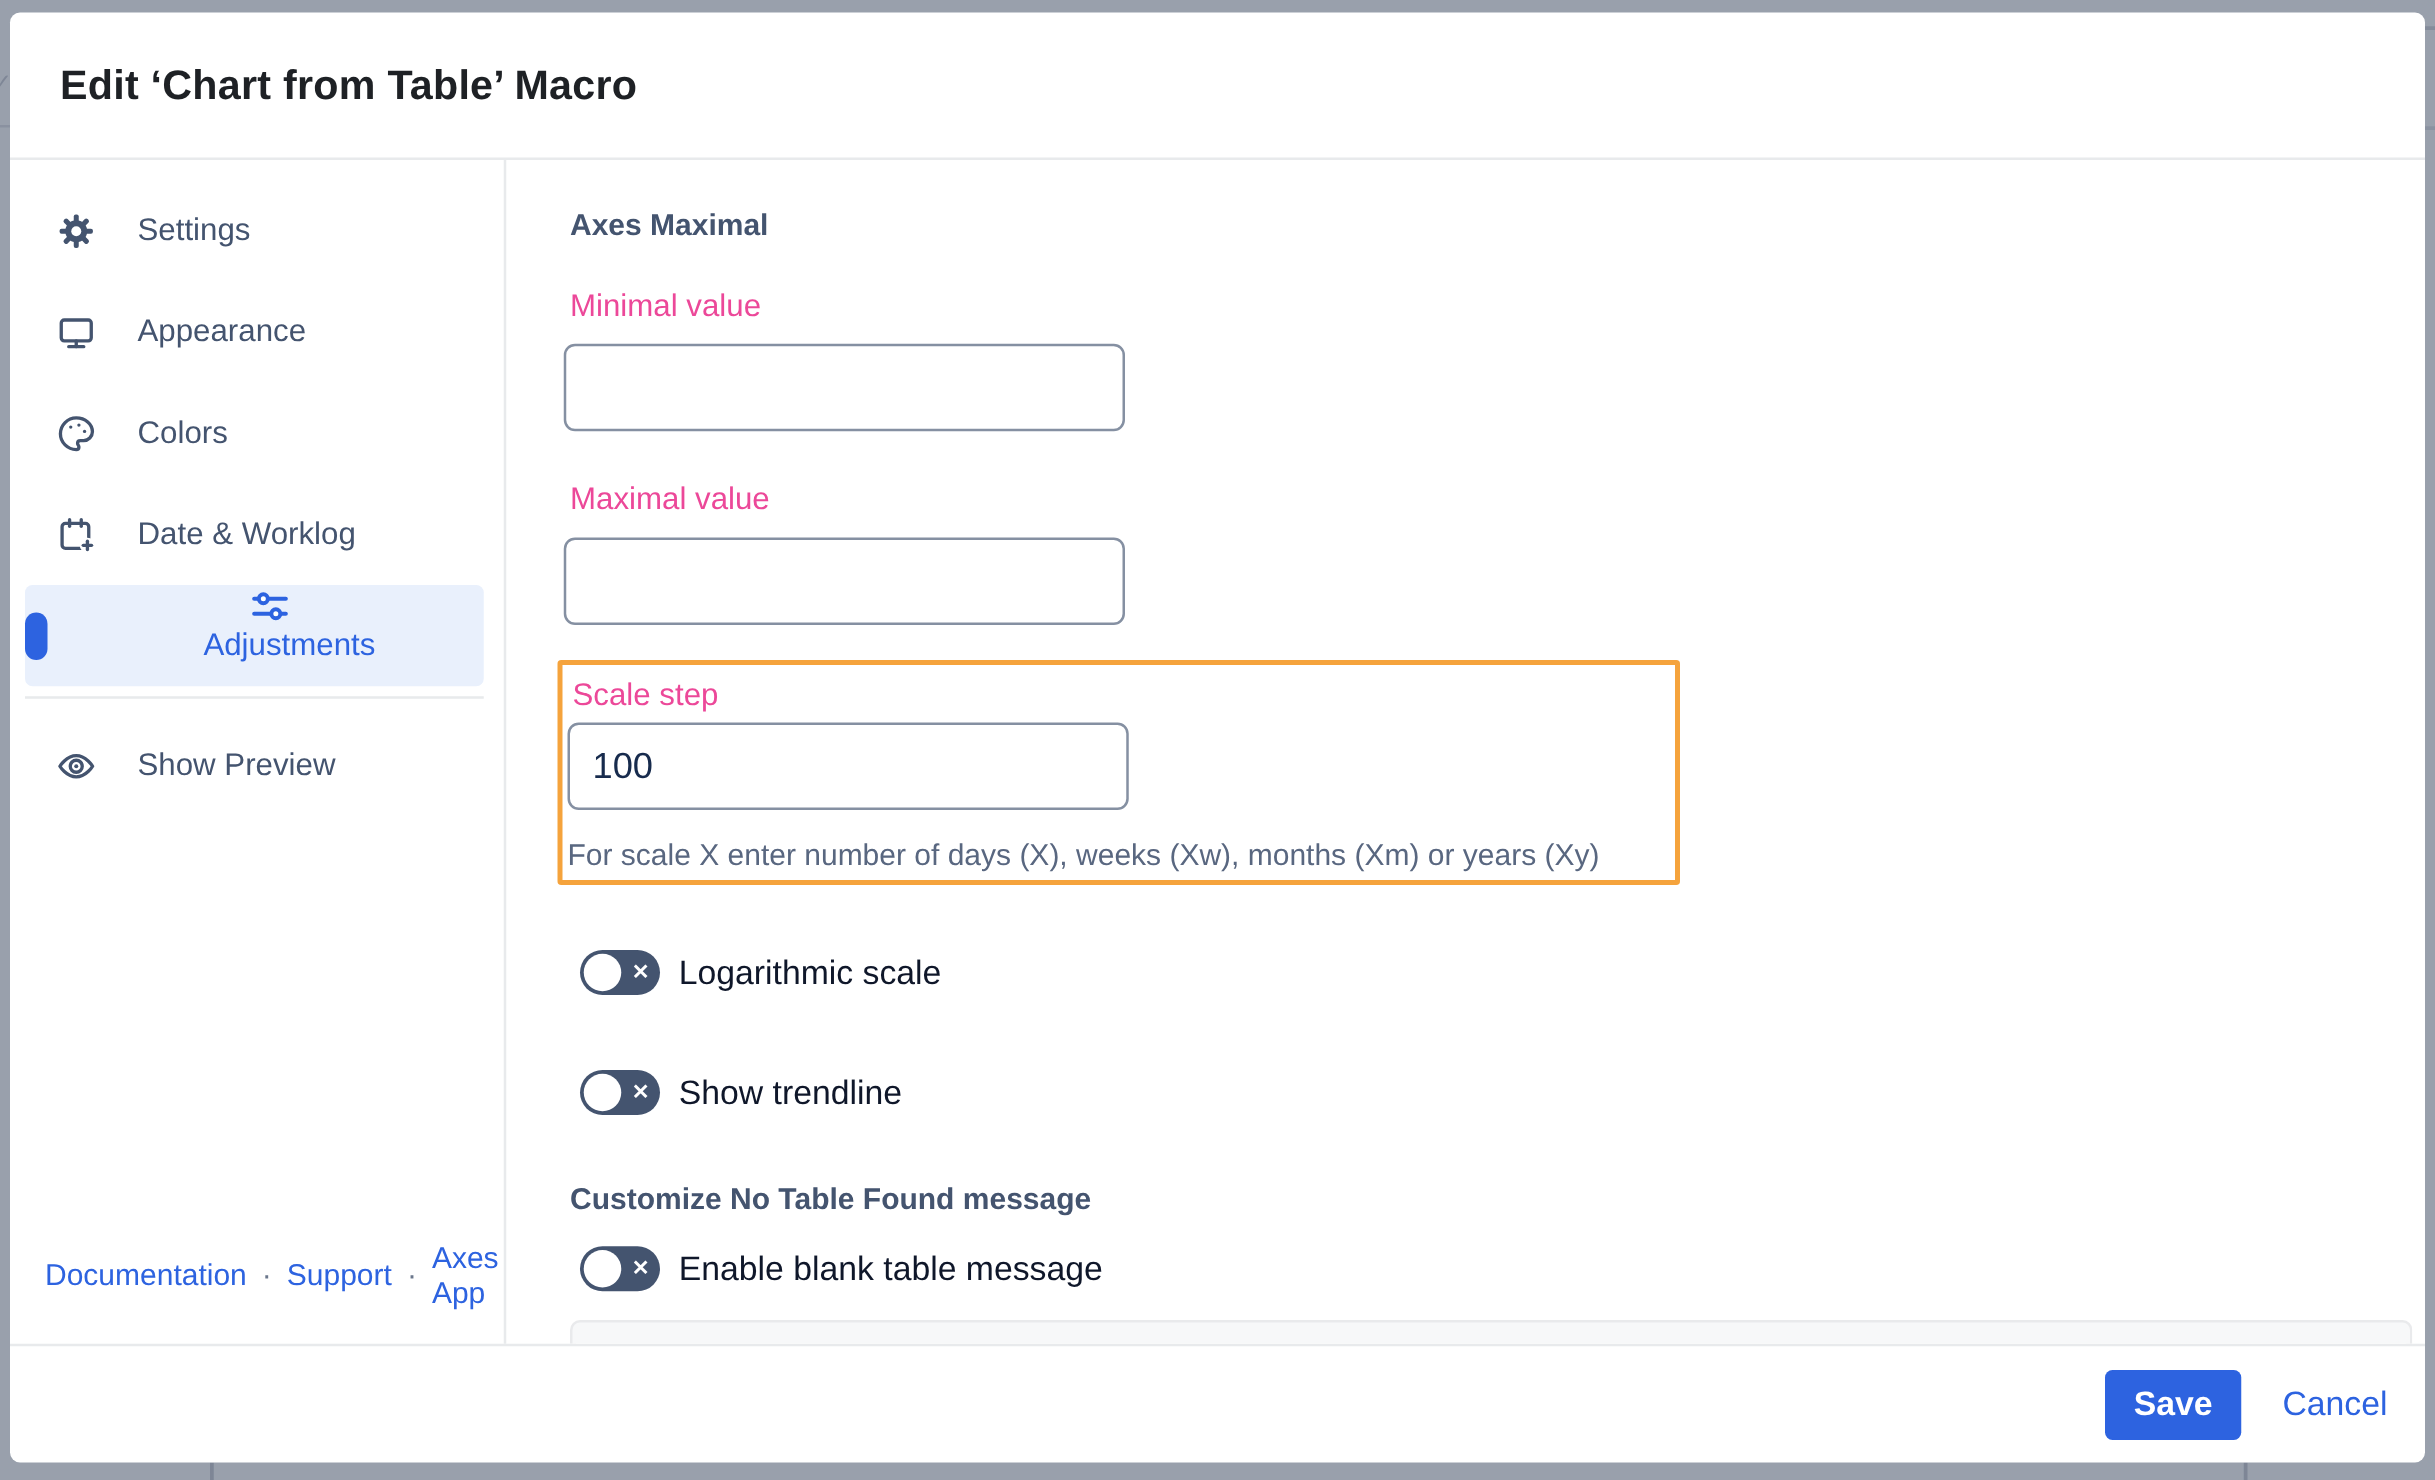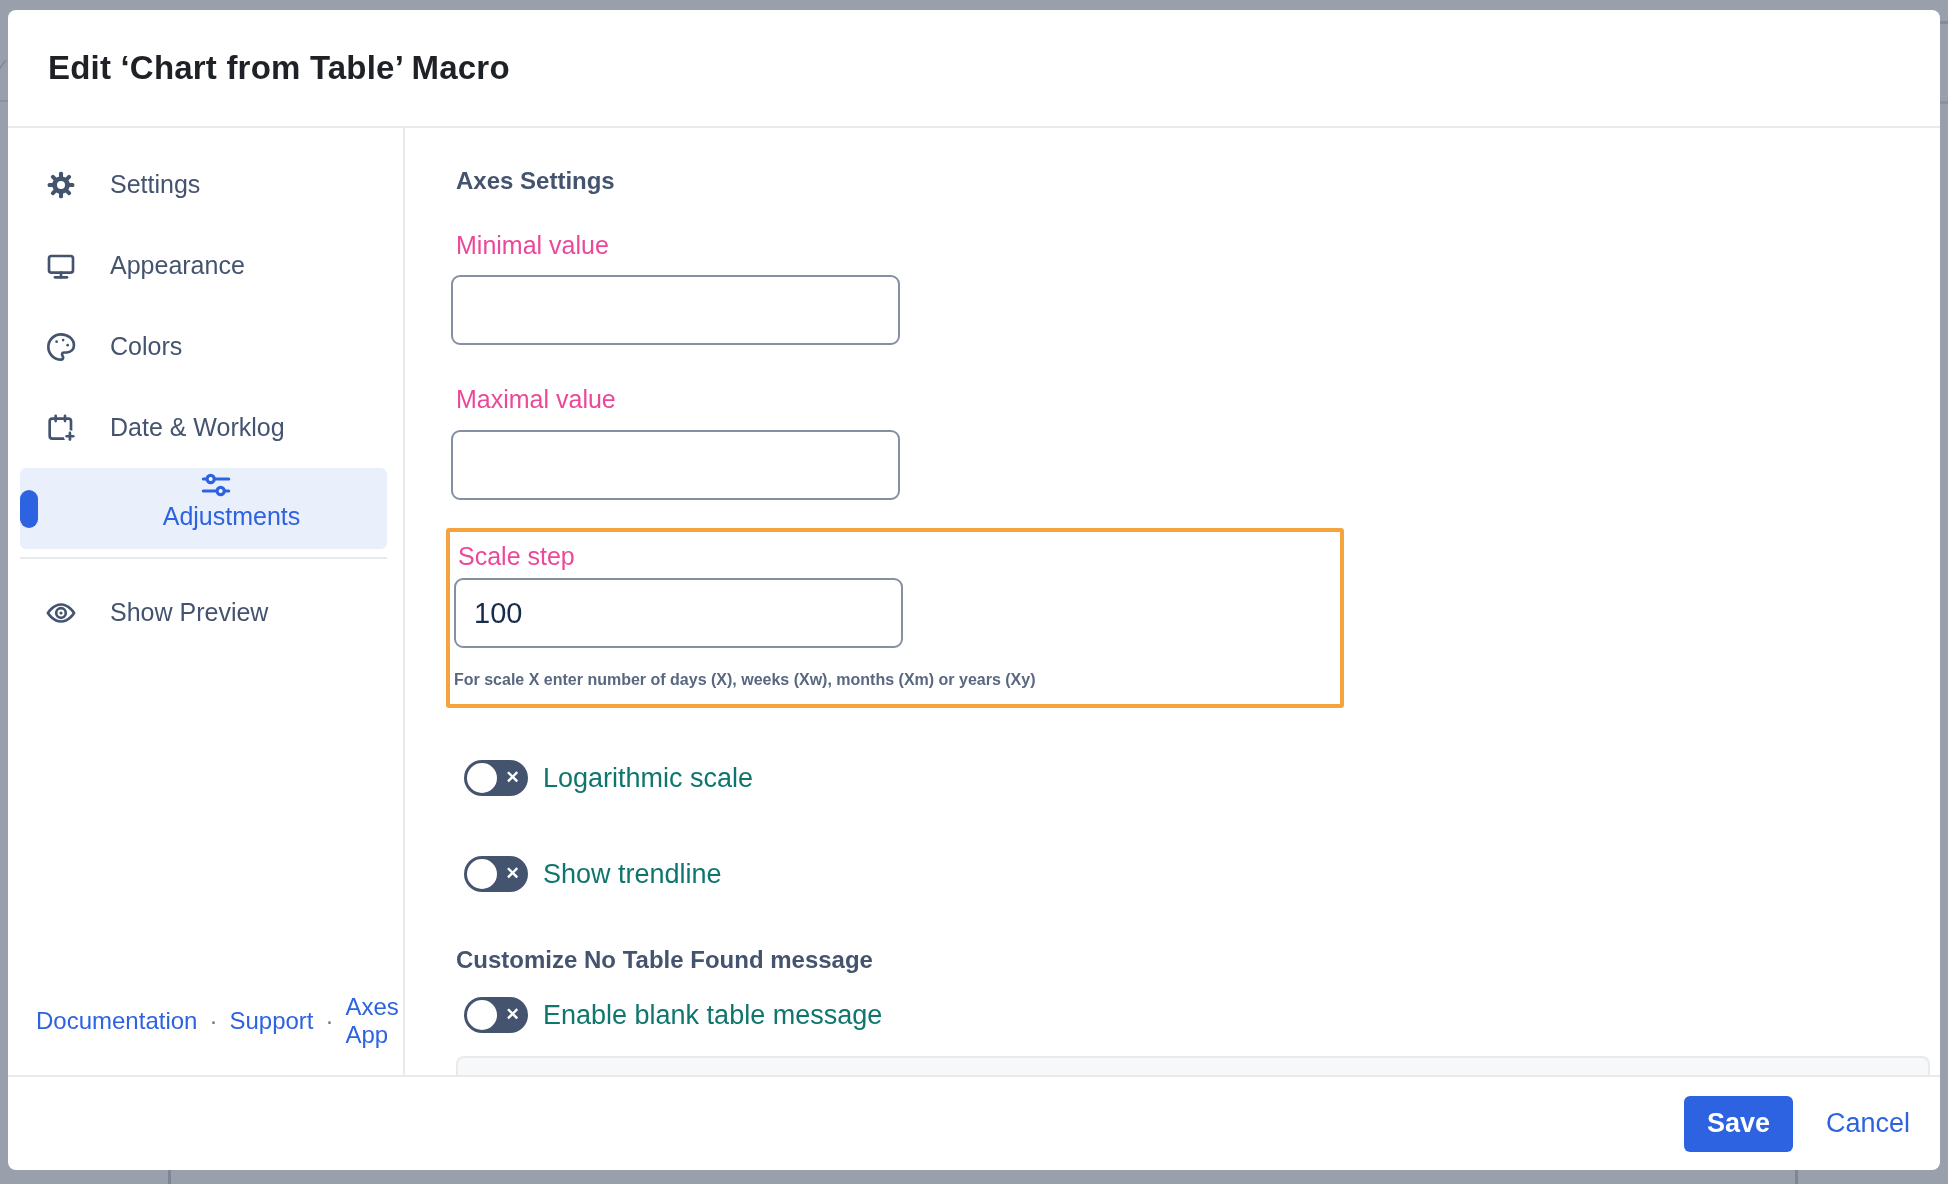--- a/index.html
+++ b/index.html
@@ -80,35 +80,35 @@
   }
   .input-min { top:147px; }
   .input-max { top:302px; }
 
   .highlight-box {
     position:absolute; left:41px; top:400px; width:898px; height:180px;
     border:4px solid #F5A33C; border-radius:3px;padding-left:35px;
   }
   .highlight-box .field-label { left:8px; top:10px; }
   .highlight-box .text-input { left:4px; top:46px; }
-  .helper-text { position:absolute; left:4px; top:139px; font-size:16px; color:#596780; white-space:nowrap;font-weight:bold; }
+  .helper-text { position:absolute; left:4px; top:139px; font-size:24px; color:#596780; white-space:nowrap; }
 
   .toggle-row { position:absolute; left:59px; display:flex; align-items:center; }
   .row-log { top:632px; }
   .row-trend { top:728px; }
   .row-blank { top:869px; }
   .toggle {
     width:64px; height:36px; border-radius:18px; background:#44546F;
     display:flex; align-items:center; padding-left:3px; cursor:pointer; flex:none;
   }
   .toggle .knob { width:30px; height:30px; border-radius:50%; background:#fff; flex:none; }
   .toggle .toggle-x {
     flex:1; text-align:center; color:#fff; font-size:17px; font-weight:700; line-height:36px;
   }
-  .toggle-label { margin-left:15px; font-size:27px; color:#0f766e; }
+  .toggle-label { margin-left:15px; font-size:27px; color:#0f172a; }
 
   .collapsed-panel {
     position:absolute; left:51px; right:10px; top:928px; bottom:0;
     background:#F7F8F9; border:2px solid #E9EAEC; border-bottom:none;
     border-radius:8px 8px 0 0;
   }
 
   
   .dlg-footer {
     height:95px; border-top:2px solid #E8EAEC;
@@ -234,21 +234,21 @@
         <a class="link">Documentation</a>
         <span class="dot">·</span>
         <a class="link">Support</a>
         <span class="dot">·</span>
         <a class="link">Axes App</a>
       </div>
     </div>
 
     <div class="content">
 
-      <div class="section-heading heading-axes">Axes Settings</div>
+      <div class="section-heading heading-axes">Axes Maximal</div>
 
       <div class="field-label label-min">Minimal value</div>
       <input class="text-input input-min" type="text" value="" style="">
 
       <div class="field-label label-max">Maximal value</div>
       <input class="text-input input-max" type="text" value="" style="">
 
       <div class="highlight-box">
         <div class="field-label">Scale step</div>
         <input class="text-input" type="text" value="100" style="">

